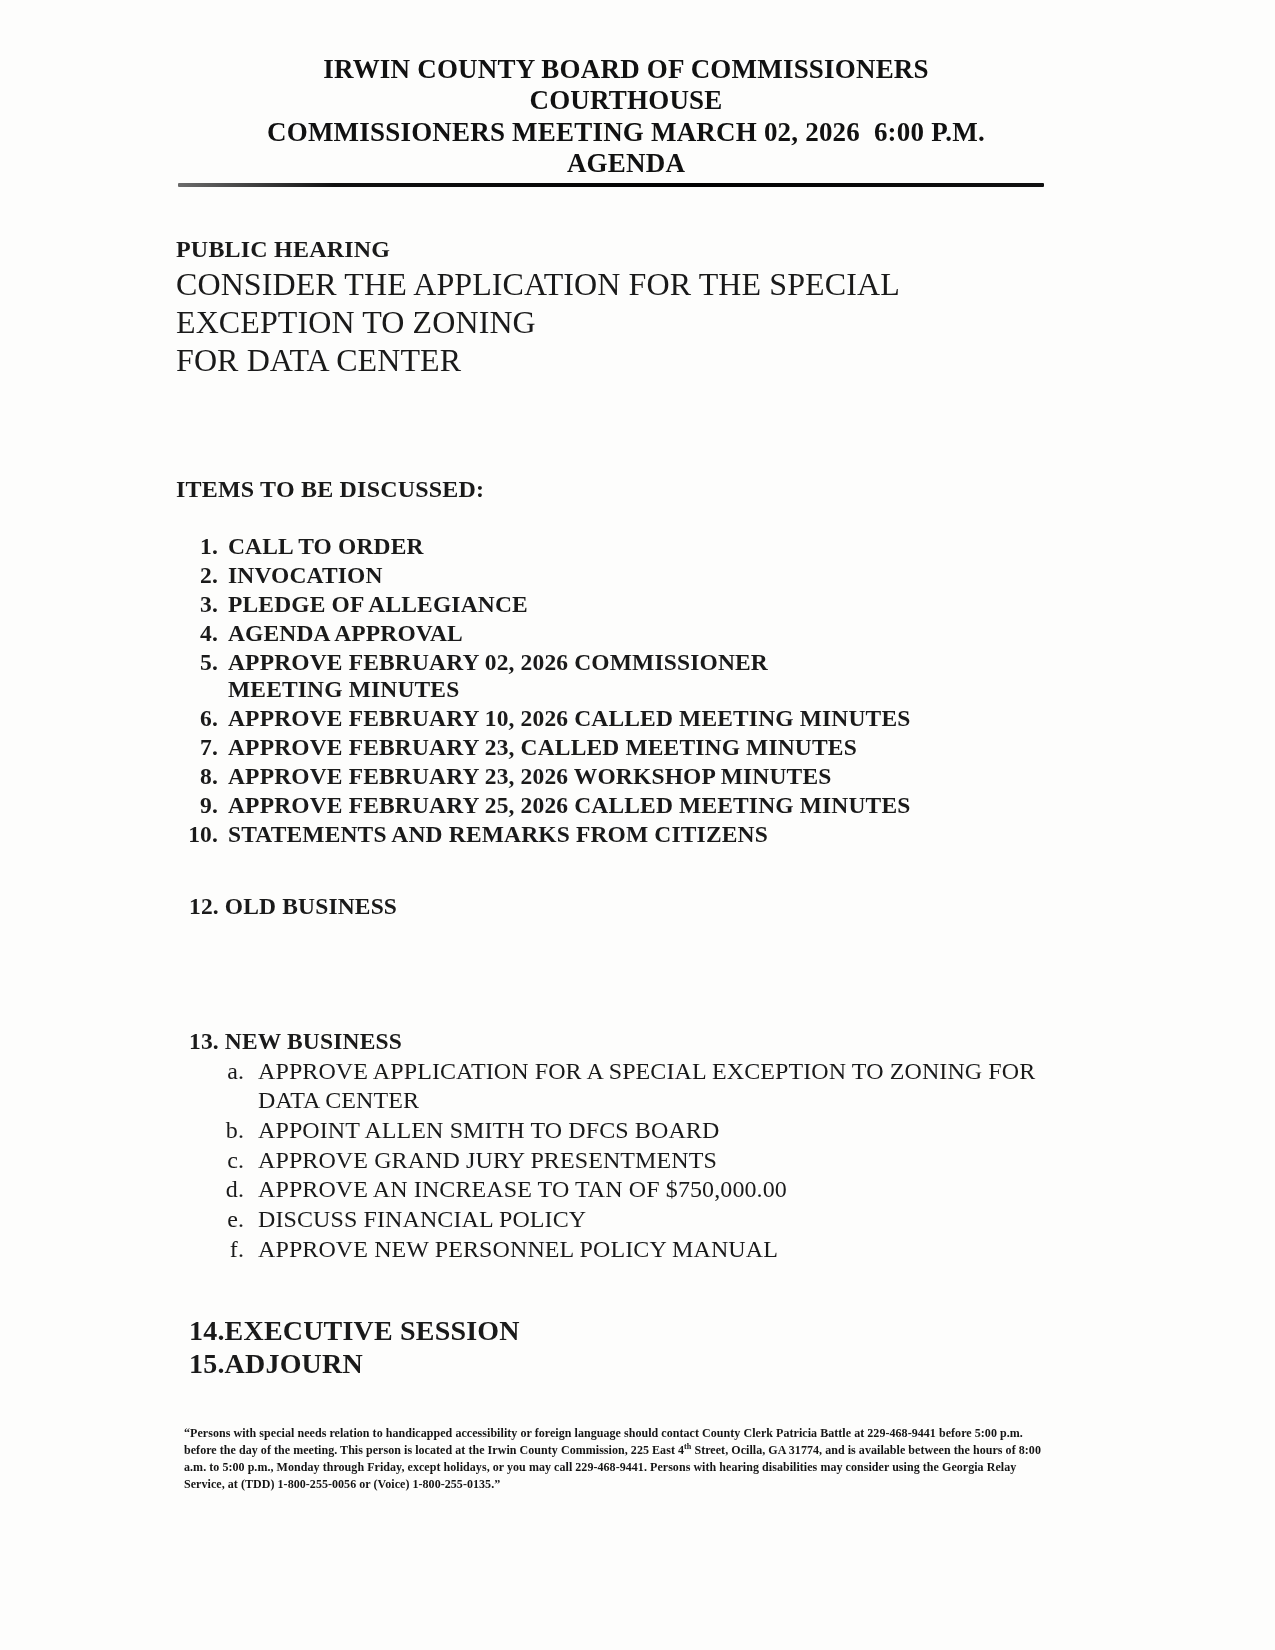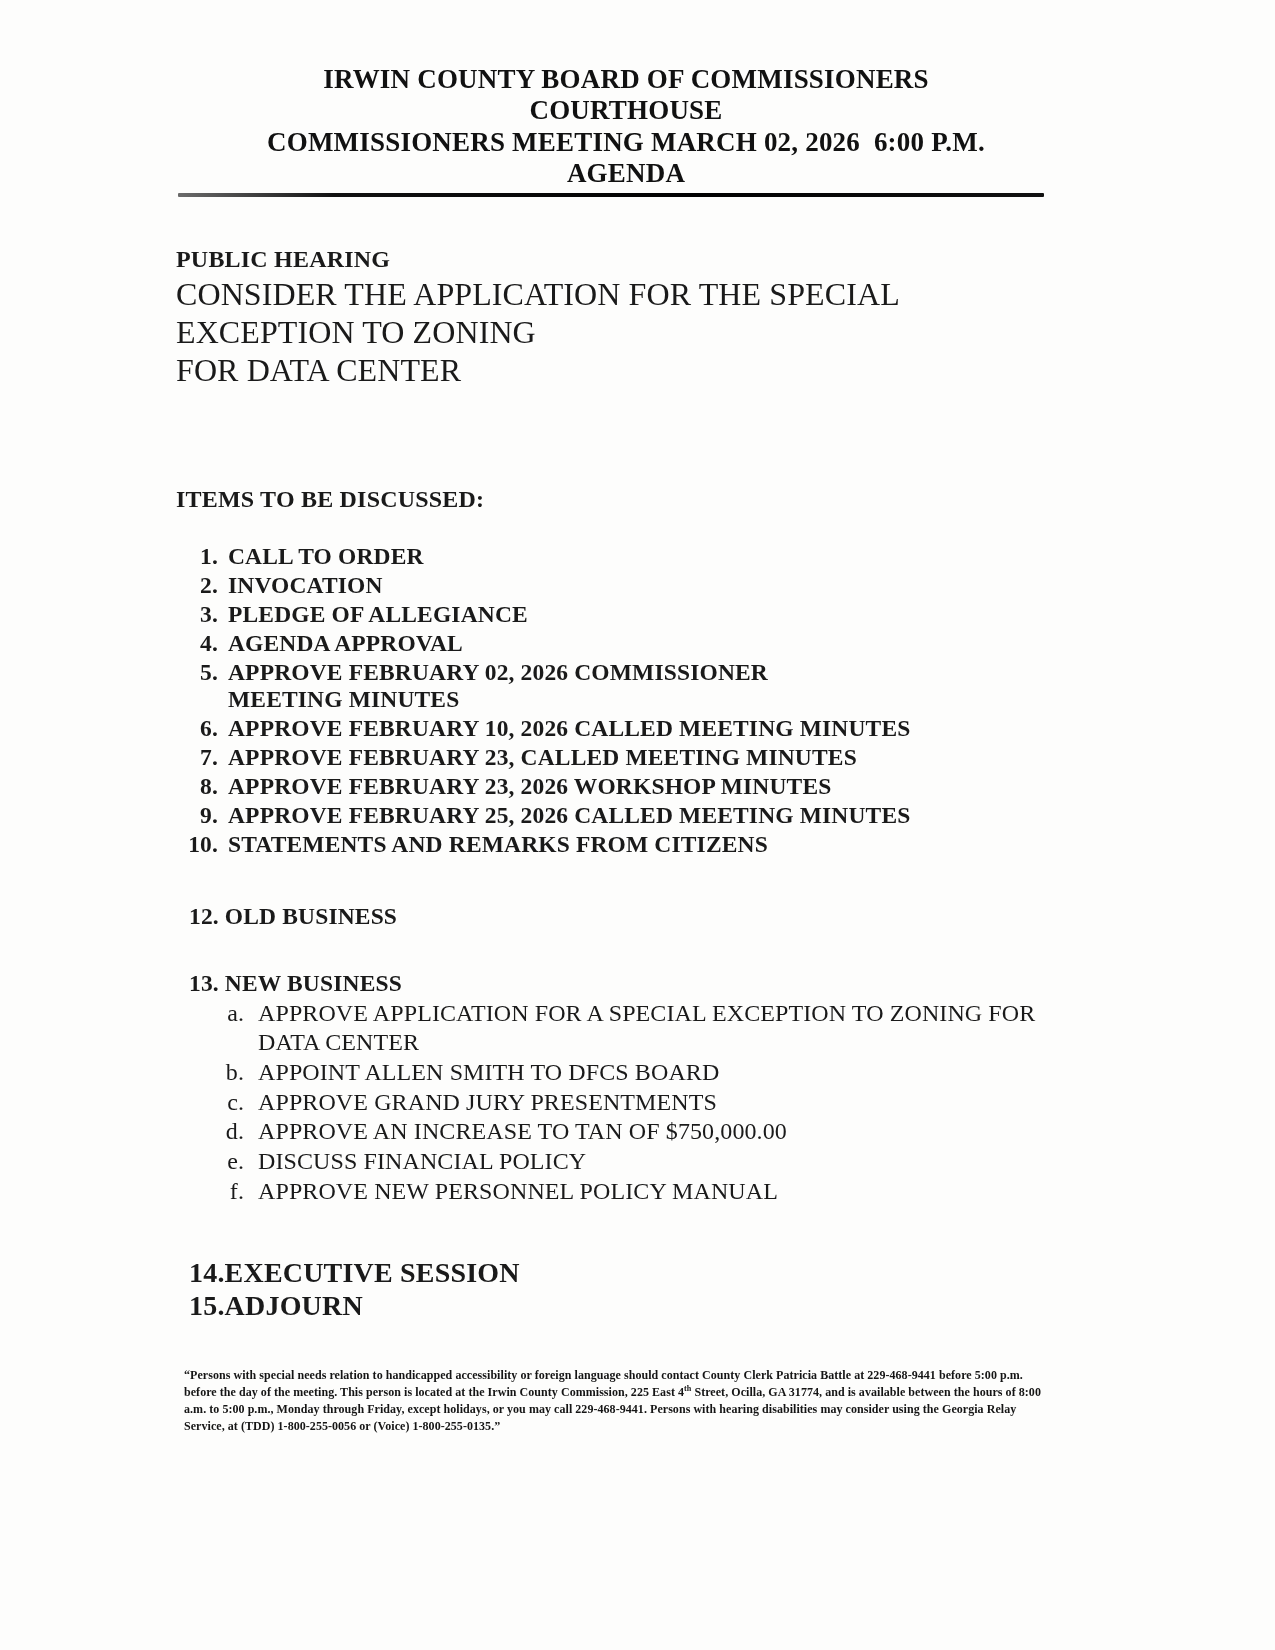--- a/index.html
+++ b/index.html
@@ -16,21 +16,21 @@
     overflow: hidden;
   }
   .page {
     position: absolute;
     inset: 0;
     background: #fdfdfc;
   }
   .content {
     position: absolute;
     left: 176px;
-    top: 64px;
+    top: 54px;
     width: 900px;
   }
 
   
   .doc-header {
     text-align: center;
     font-weight: bold;
     font-size: 27px;
     line-height: 1.16;
     letter-spacing: 0.2px;
@@ -102,21 +102,21 @@
   }
 
   
   .flush-head {
     font-weight: bold;
     font-size: 23.5px;
     letter-spacing: 0.15px;
     margin-left: 13px;
   }
   .block-12 { margin-top: 44px; }
-  .block-13 { margin-top: 40px; }
+  .block-13 { margin-top: 108px; }
 
   
   .alpha-list {
     margin: 2px 0 0 0;
     padding: 0;
     list-style: none;
   }
   .alpha-list li {
     display: flex;
     font-weight: normal;

